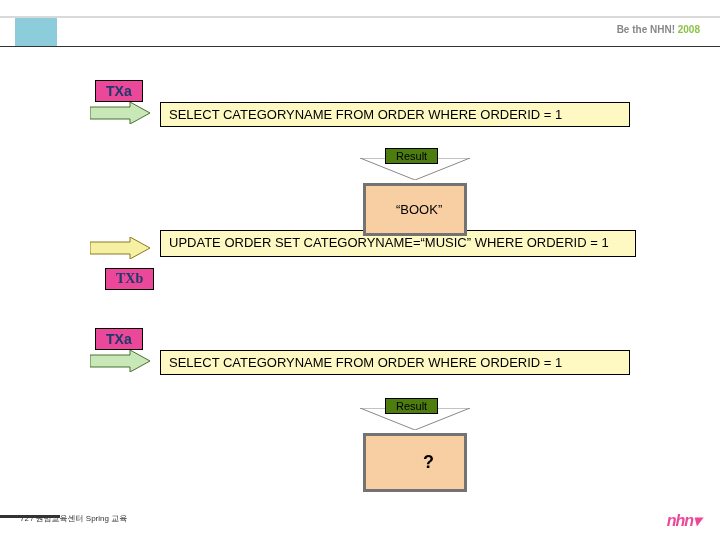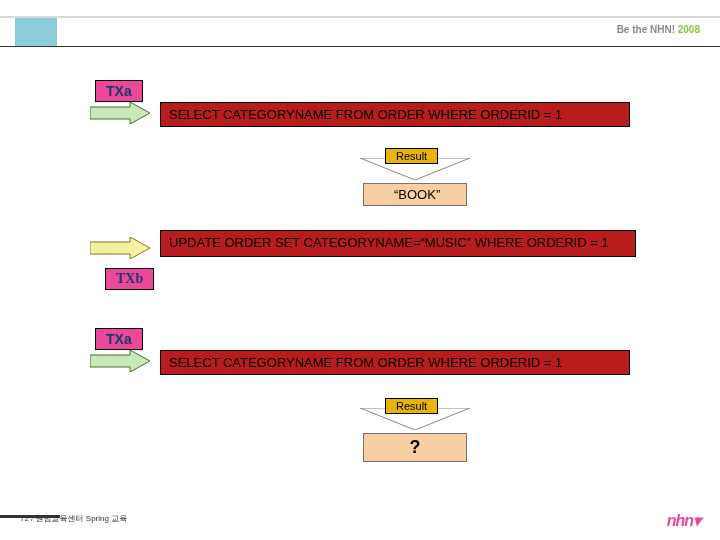--- a/index.html
+++ b/index.html
@@ -54,39 +54,39 @@
     display: inline-block;
     border: 1px solid #000;
     background: #ec4899;
     padding: 2px 10px;
     font-weight: bold;
     font-size: 14px;
     color: #1b3a6b;
   }
   .sql-box {
     border: 1px solid #000;
-    background: #b91c1c;
+    background: #fef9c3;
     padding: 4px 8px;
     font-size: 13px;
     position: absolute;
   }
   .result-label {
     border: 1px solid #000;
-    background: #eab308;
+    background: #4d7c0f;
     padding: 1px 10px;
     font-size: 11px;
     position: absolute;
     z-index: 2;
   }
   .result-box {
-    border: 1px solid #737373;
-    padding: 3px 30px;
+    border: 3px solid #737373;
+    padding: 16px 30px;
     font-size: 13px;
     position: absolute;
-    text-align: center;
+    text-align: right;
     z-index: 1;
   }
   .orange { background: #f7cfa3; }
   .arrow-right {
     position: absolute;
   }
   .arrow-right svg { display: block; }
   .arrow-down {
     position: absolute;
   }

